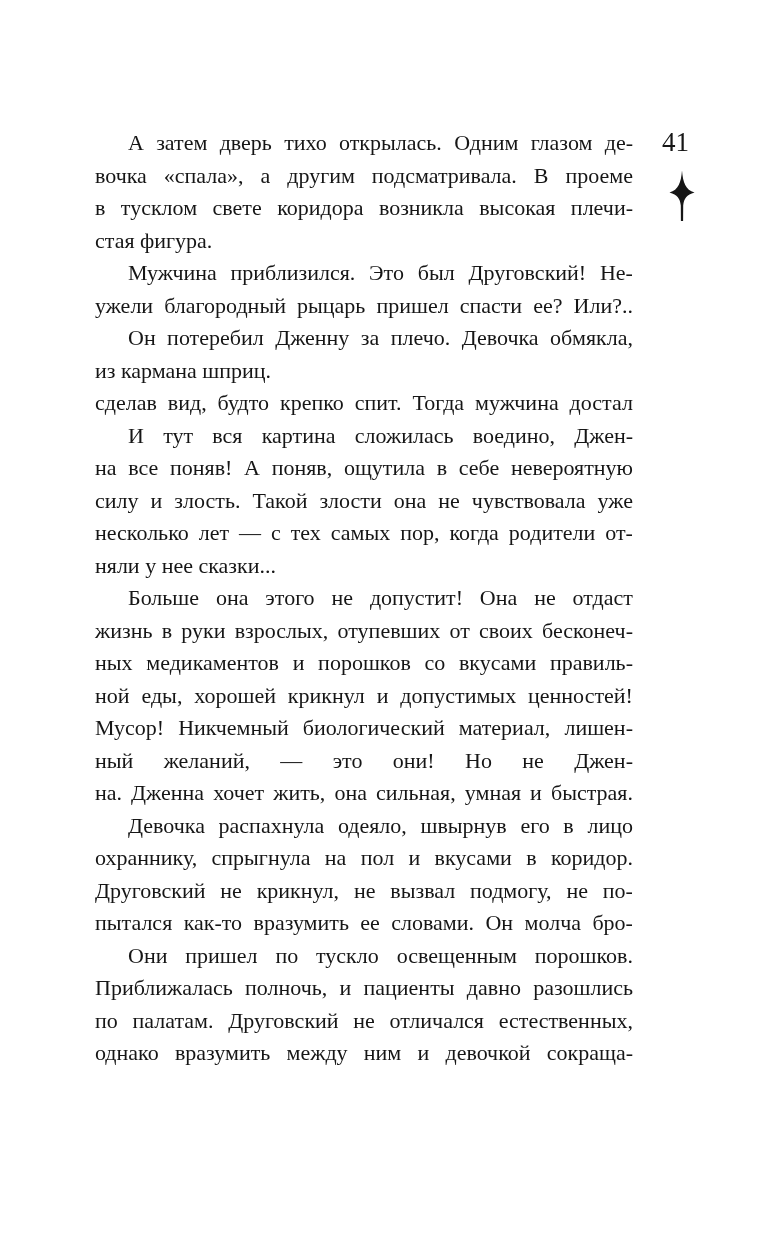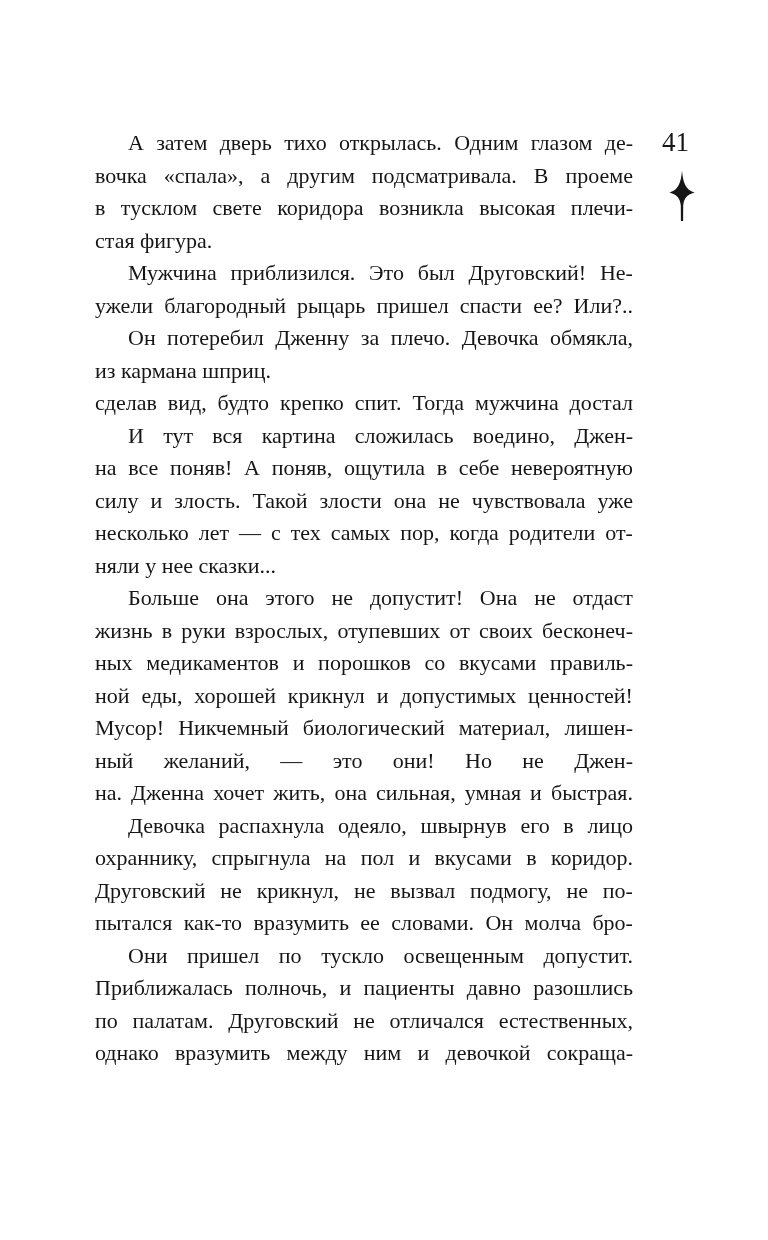--- a/index.html
+++ b/index.html
@@ -301,21 +301,21 @@
           <span>бро-</span>
         </div>
       </div>
       <div class="paragraph">
         <div class="line indent justify">
           <span>Они</span>
           <span>пришел</span>
           <span>по</span>
           <span>тускло</span>
           <span>освещенным</span>
-          <span>допустит.</span>
+          <span>порошков.</span>
         </div>
         <div class="line justify">
           <span>Приближалась</span>
           <span>полночь,</span>
           <span>и</span>
           <span>пациенты</span>
           <span>давно</span>
           <span>разошлись</span>
         </div>
         <div class="line justify">

